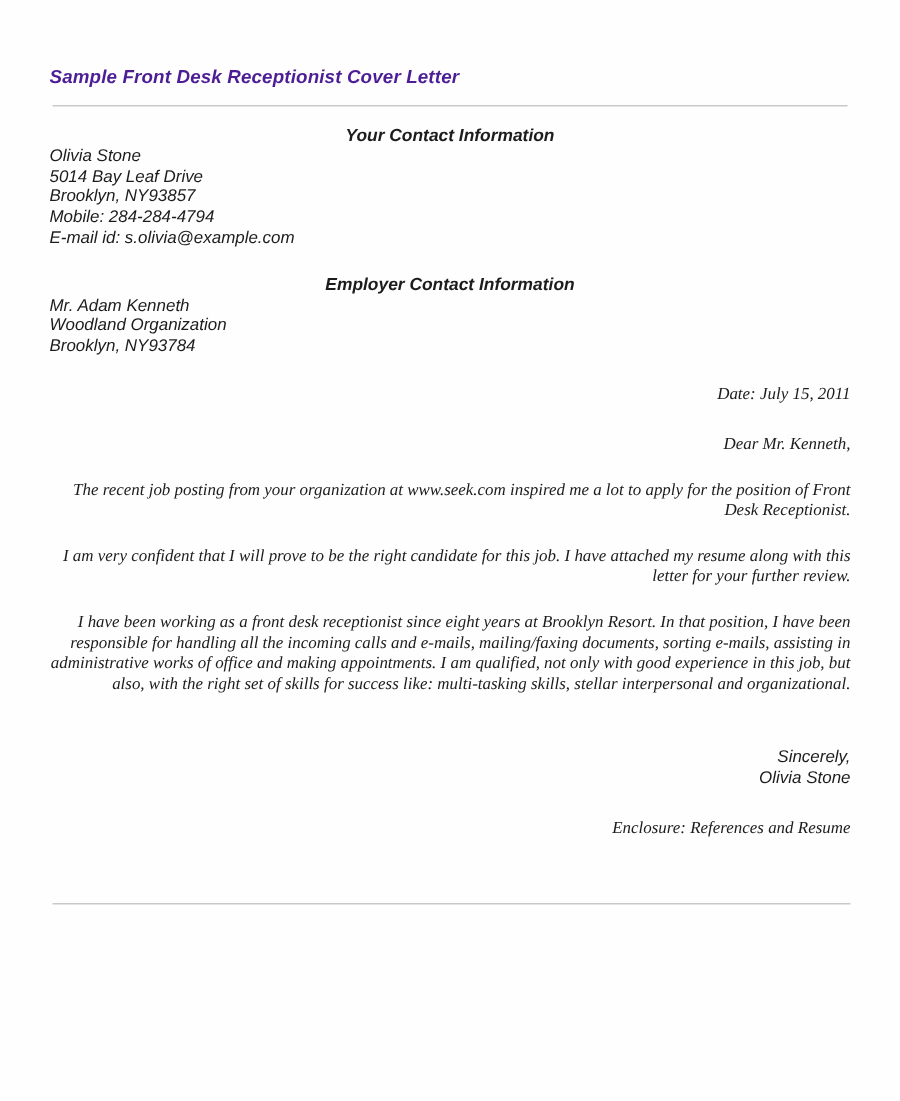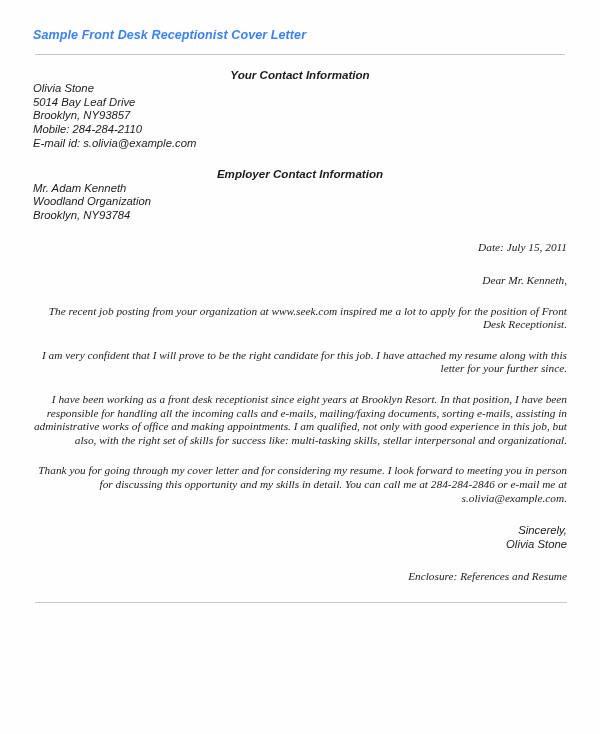--- a/index.html
+++ b/index.html
@@ -22,24 +22,24 @@
     box-sizing: border-box;
     padding: 0 33px;
     background: #fefefe;
   }
 
   .doc-title {
     font-size: 12.5px;
     font-weight: bold;
     font-style: italic;
     letter-spacing: 0.1px;
-    padding-top: 28px;
+    padding-top: 44px;
     margin: 0;
     line-height: 1.25;
-    color: #3b82f6;
+    color: #4c1d95;
   }
 
   .rule {
     border: 0;
     border-top: 1px solid #c9c9c9;
     margin: 10px 2px 0 2px;
     height: 0;
   }
 
   .body-block {
@@ -99,21 +99,21 @@
 
   <div class="body-block">
 
     <div class="spacer-sm"></div>
 
     <div class="addr-block">
       <p class="section-heading">Your Contact Information</p>
       <p class="addr-line">Olivia Stone</p>
       <p class="addr-line">5014 Bay Leaf Drive</p>
       <p class="addr-line">Brooklyn, NY93857</p>
-      <p class="addr-line">Mobile: 284-284-2110</p>
+      <p class="addr-line">Mobile: 284-284-4794</p>
       <p class="addr-line">E-mail id: s.olivia@example.com</p>
     </div>
 
     <div class="spacer-md"></div>
 
     <div class="addr-block">
       <p class="section-heading">Employer Contact Information</p>
       <p class="addr-line">Mr. Adam Kenneth</p>
       <p class="addr-line">Woodland Organization</p>
       <p class="addr-line">Brooklyn, NY93784</p>
@@ -126,29 +126,28 @@
     <div class="spacer-lg"></div>
 
     <p class="para">Dear Mr. Kenneth,</p>
 
     <div class="spacer-md"></div>
 
     <p class="para">The recent job posting from your organization at www.seek.com inspired me a lot to apply for the position of Front Desk Receptionist.</p>
 
     <div class="spacer-md"></div>
 
-    <p class="para">I am very confident that I will prove to be the right candidate for this job. I have attached my resume along with this letter for your further since.</p>
+    <p class="para">I am very confident that I will prove to be the right candidate for this job. I have attached my resume along with this letter for your further review.</p>
 
     <div class="spacer-md"></div>
 
     <p class="para">I have been working as a front desk receptionist since eight years at Brooklyn Resort. In that position, I have been responsible for handling all the incoming calls and e-mails, mailing/faxing documents, sorting e-mails, assisting in administrative works of office and making appointments. I am qualified, not only with good experience in this job, but also, with the right set of skills for success like: multi-tasking skills, stellar interpersonal and organizational.</p>
 
     <div class="spacer-md"></div>
 
-    <p class="para">Thank you for going through my cover letter and for considering my resume. I look forward to meeting you in person for discussing this opportunity and my skills in detail. You can call me at 284-284-2846 or e-mail me at s.olivia@example.com.</p>
 
     <div class="spacer-lg"></div>
 
     <div class="addr-block">
       <p class="sign-line">Sincerely,</p>
       <p class="sign-line">Olivia Stone</p>
     </div>
 
     <div class="spacer-lg"></div>
 

